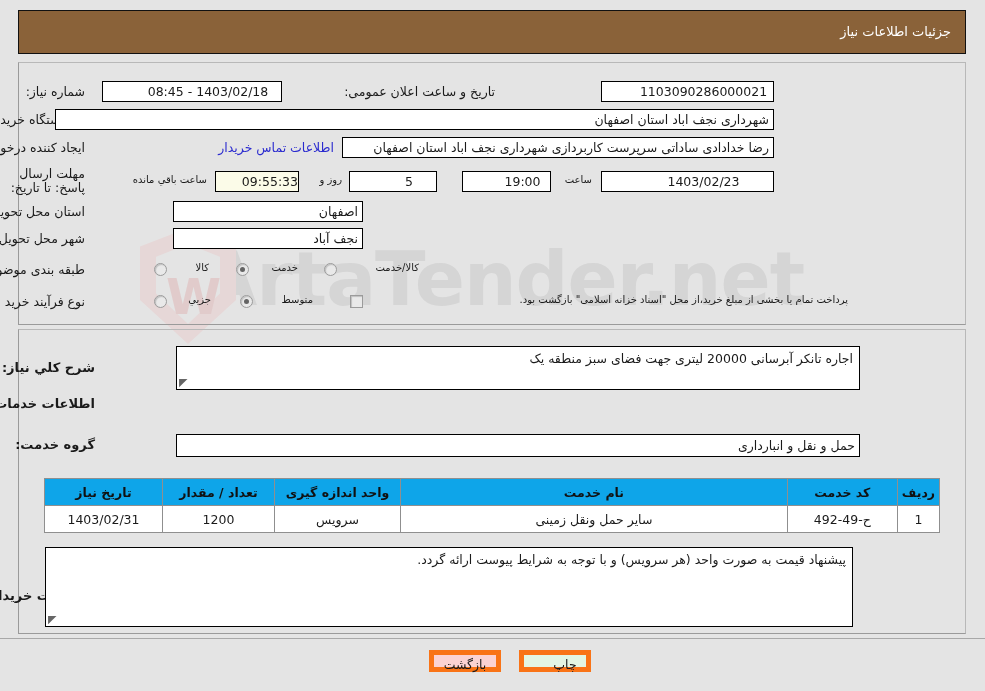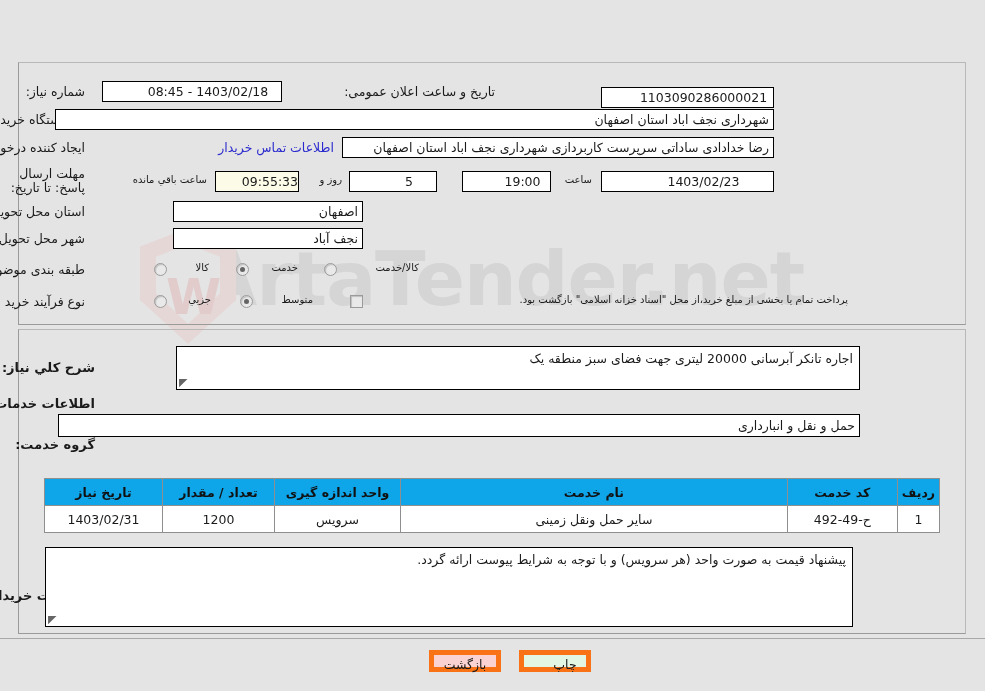--- a/index.html
+++ b/index.html
@@ -242,25 +242,28 @@
 <body>
 
 <div id="root">
 
   <div class="watermark">
     <div class="wm-text">ArtaTender.net</div>
     <div class="wm-shield"></div>
     <div class="wm-w">W</div>
   </div>
 
+  <div class="title-bar">
+    <span>جزئیات اطلاعات نیاز</span>
+  </div>
 
   <div class="panel" id="panel-top"></div>
 
   <div class="lbl" style="right:900px; top:84px;">شماره نیاز:</div>
-  <div class="box" style="right:211px; top:87px; width:173px;">1103090286000021</div>
+  <div class="box" style="right:211px; top:81px; width:173px;">1103090286000021</div>
 
   <div class="lbl" style="right:490px; top:84px;">تاریخ و ساعت اعلان عمومی:</div>
   <div class="box" style="right:703px; top:81px; width:180px;">1403/02/18 - 08:45</div>
 
   <div class="lbl" style="right:900px; top:112px;">نام دستگاه خریدار:</div>
   <div class="box rtl-right" style="right:211px; top:109px; width:719px;">شهرداری نجف اباد استان اصفهان</div>
 
   <div class="lbl" style="right:900px; top:140px;">ایجاد کننده درخواست:</div>
   <div class="box rtl-right" style="right:211px; top:137px; width:432px;">رضا خدادادی ساداتی سرپرست  کاربردازی شهرداری نجف اباد استان اصفهان</div>
   <div class="link" style="right:651px; top:140px;">اطلاعات تماس خریدار</div>
@@ -300,21 +303,21 @@
 
   <div class="fld-lbl-bold" style="right:890px; top:360px;">شرح کلي نیاز:</div>
   <div class="ta" style="right:125px; top:346px; width:684px; height:44px;">
     <span>اجاره تانکر آبرسانی 20000 لیتری جهت فضای سبز منطقه یک</span>
     <span class="grip">◥</span>
   </div>
 
   <div class="section-head" style="right:890px; top:396px;">اطلاعات خدمات مورد نیاز</div>
 
   <div class="fld-lbl-bold" style="right:890px; top:437px;">گروه خدمت:</div>
-  <div class="box rtl-right" style="right:125px; top:414px; width:802px; height:23px; line-height:21px;">حمل و نقل و انبارداری</div>
+  <div class="box rtl-right" style="right:125px; top:434px; width:684px; height:23px; line-height:21px;">حمل و نقل و انبارداری</div>
 
   <table class="grid">
     <thead>
       <tr>
         <th style="width:36px;">ردیف</th>
         <th style="width:110px;">کد خدمت</th>
         <th>نام خدمت</th>
         <th style="width:126px;">واحد اندازه گیری</th>
         <th style="width:112px;">تعداد / مقدار</th>
         <th style="width:118px;">تاریخ نیاز</th>

